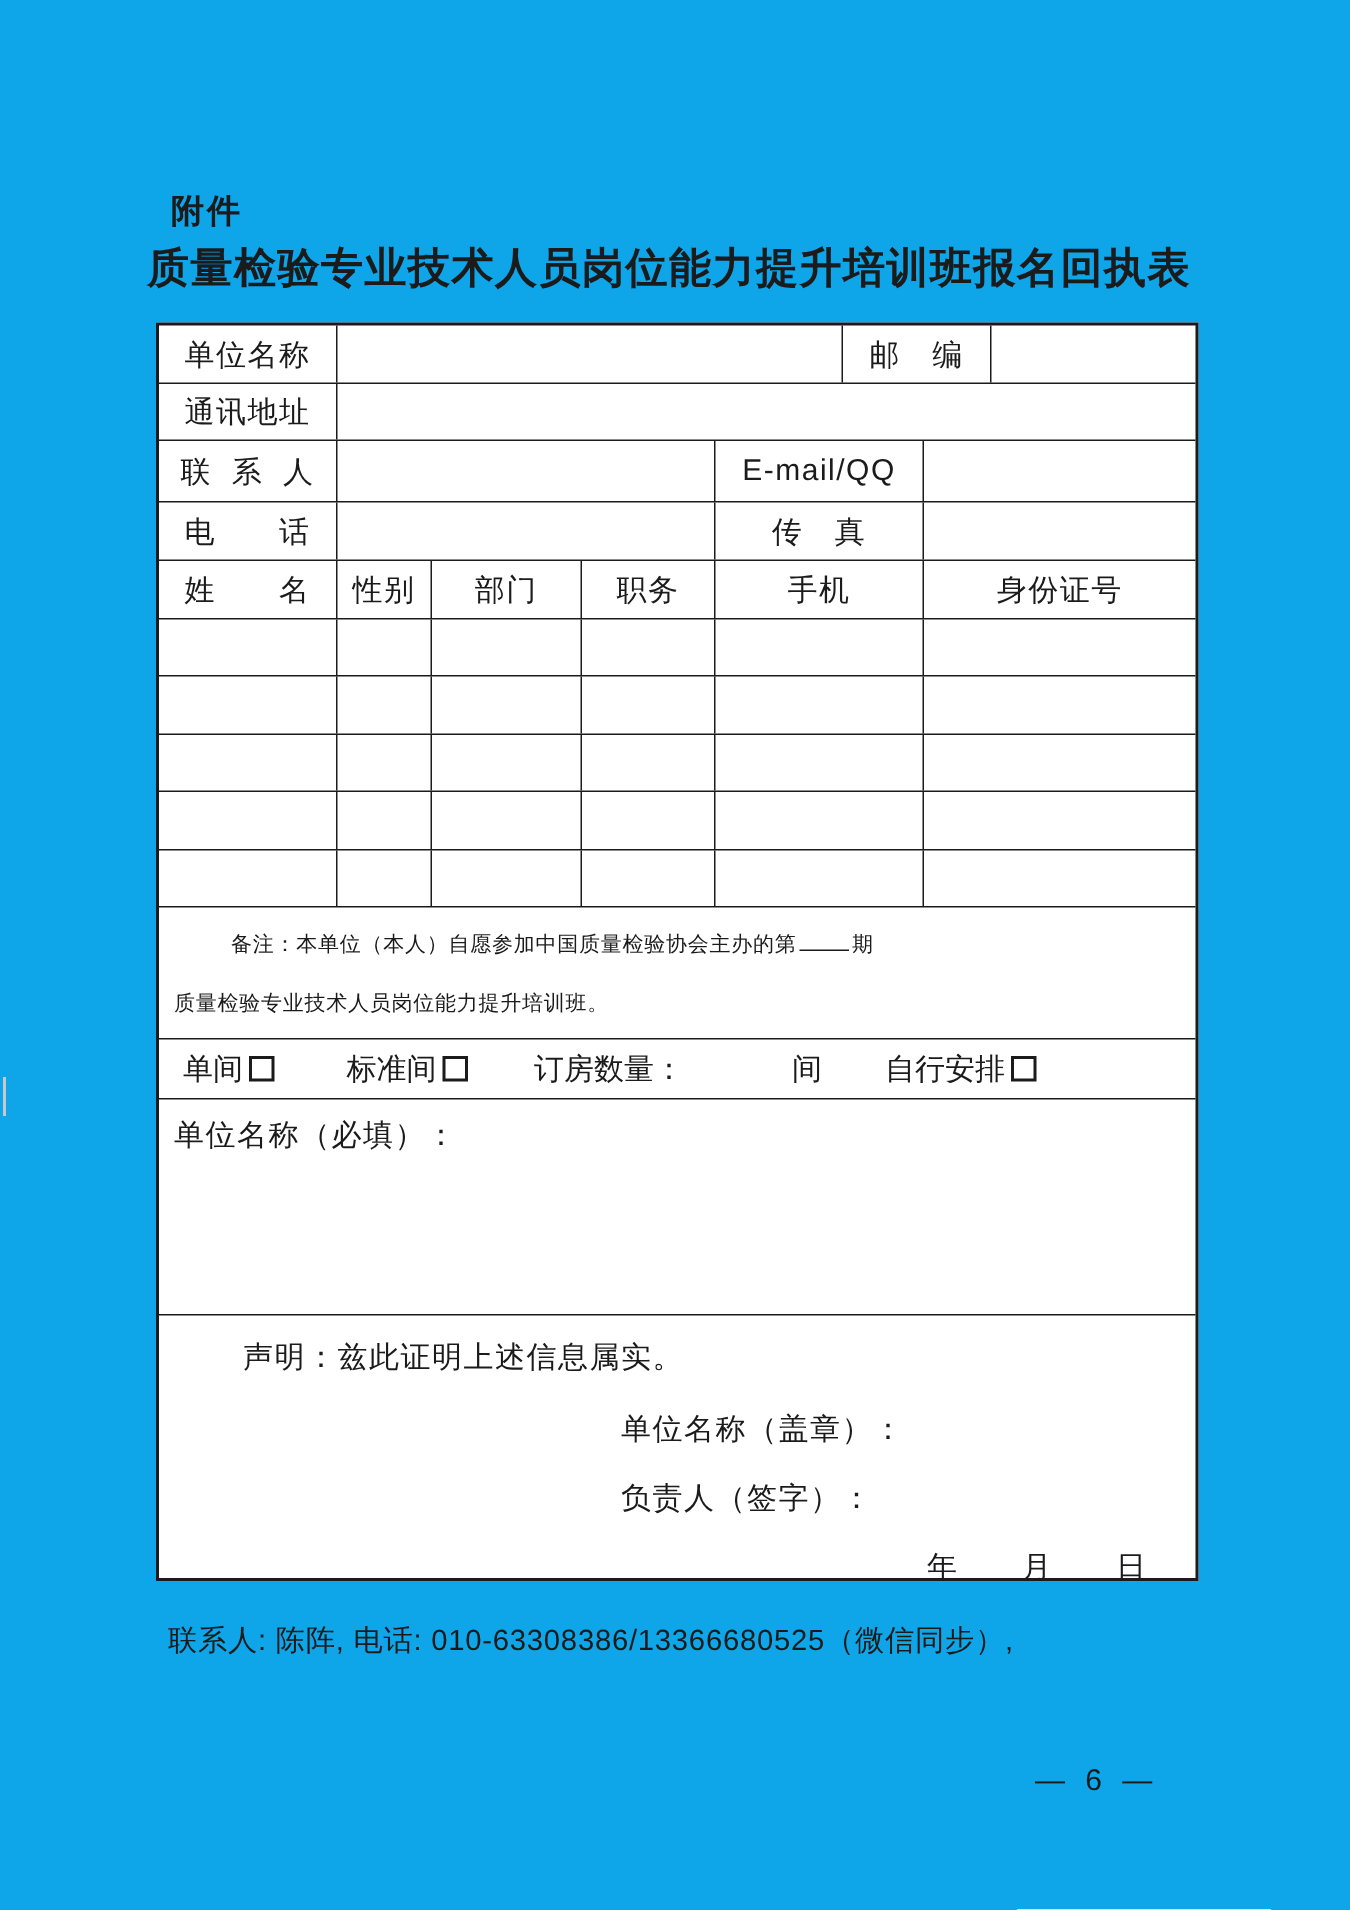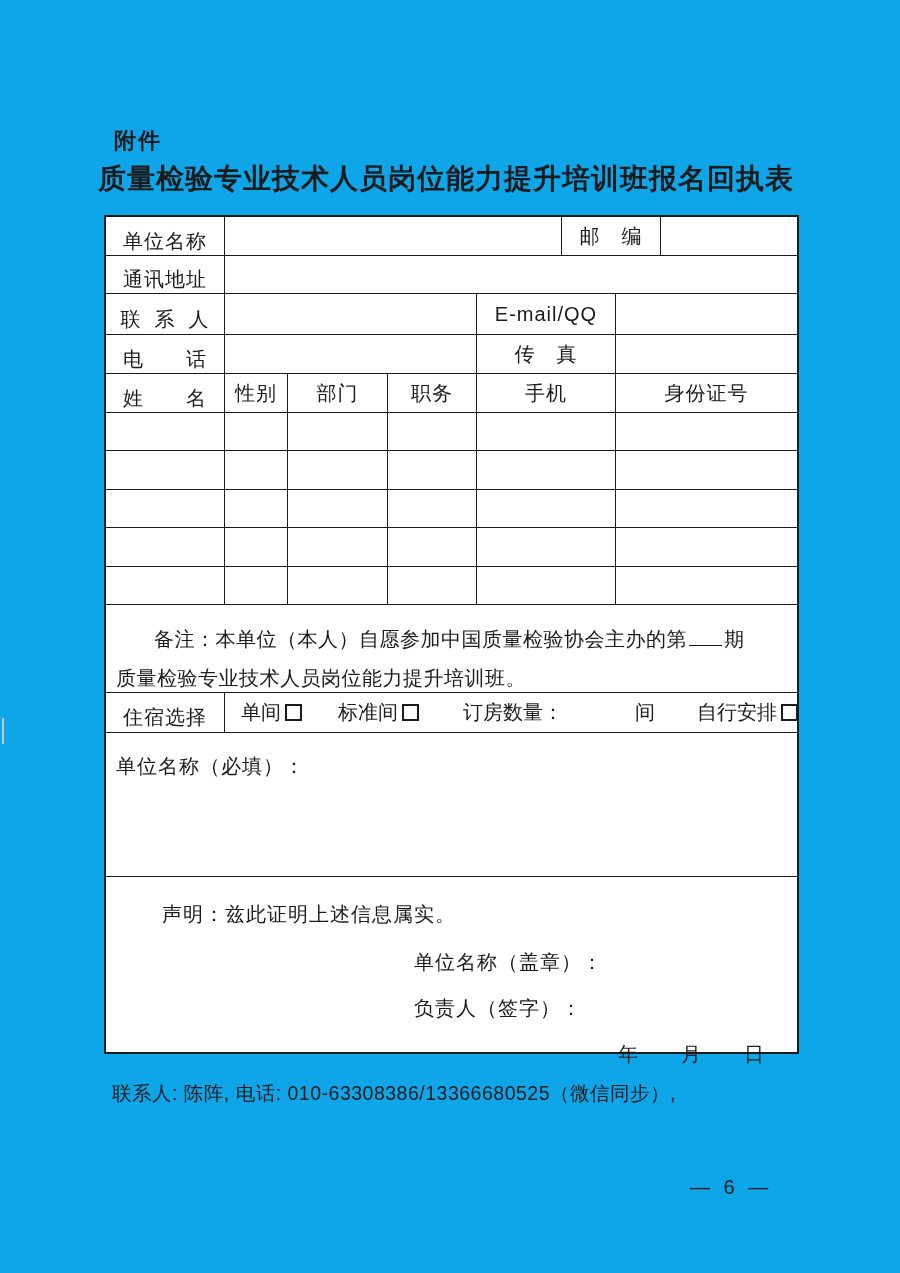--- a/index.html
+++ b/index.html
@@ -25,40 +25,40 @@
     border:2px solid #1b1b1b;
     box-sizing:border-box;
     background:#fff;
   }
   .row{display:flex;box-sizing:border-box;border-top:1.6px solid #1b1b1b;align-items:stretch;}
   .row.first{border-top:none;}
   .cell{
     box-sizing:border-box;border-left:1.6px solid #1b1b1b;
     display:flex;align-items:center;min-width:0;
   }
-  .cell:first-child{border-left:none;margin-top:10px;}
+  .cell:first-child{border-left:none;}
   .lab{justify-content:center;font-size:20px;white-space:pre;letter-spacing:1px;}
   .flexc{flex:1 1 auto;}
   .w118{width:118px;flex:0 0 118px;}
   .w337{width:337px;flex:0 0 337px;}
   .w99{width:99px;flex:0 0 99px;}
   .w252{width:252px;flex:0 0 252px;}
   .w139{width:139px;flex:0 0 139px;}
   .w63{width:63px;flex:0 0 63px;}
   .w100{width:100px;flex:0 0 100px;}
   .w89{width:89px;flex:0 0 89px;}
   .h38{height:38px;} .h39{height:39px;} .h40{height:40px;} .h41{height:41px;}
   .h88{height:88px;} .h144{height:144px;} .h189{height:176px;}
   .remark-cell{display:block;width:100%;padding:5px 20px 0 10px;box-sizing:border-box;
-    font-size:20px;line-height:39px;letter-spacing:0.5px;}
+    font-size:14px;line-height:39px;letter-spacing:0.5px;}
   .remark-l1{padding-left:38px;white-space:nowrap;}
   .blank-line{display:inline-block;width:33px;height:1em;border-bottom:1.8px solid #1b1b1b;margin:0 2px;}
   .lodge-content{font-size:20px;white-space:pre;}
   .lodge-content .opt{margin-left:16px;display:inline-flex;align-items:center;}
-  .lodge-content .opt.g36{margin-left:36px;}
+  .lodge-content .opt.g36{margin-left:48px;}
   .lodge-content .opt.g44{margin-left:44px;}
   .lodge-content .opt.g72{margin-left:72px;}
   .lodge-content .opt.g42{margin-left:42px;}
   .cbx{display:inline-block;width:17px;height:17px;border:2px solid #1b1b1b;margin-left:4px;box-sizing:border-box;}
   .focus-cell{align-items:flex-start;padding:10px 0 0 10px;font-size:20px;letter-spacing:1px;}
   .decl-cell{position:relative;display:block;width:100%;font-size:20px;letter-spacing:1px;}
   .decl-line{position:absolute;left:56px;top:14px;white-space:pre;}
   .seal-line{position:absolute;left:308px;top:62px;white-space:pre;}
   .sign-line{position:absolute;left:308px;top:108px;white-space:pre;}
   .date-line{position:absolute;left:512px;top:154px;white-space:pre;}
@@ -169,21 +169,20 @@
     </div>
 
     <div class="row h88">
       <div class="cell remark-cell">
         <div class="remark-l1"><span>备注：本单位（本人）自愿参加中国质量检验协会主办的第</span><span class="blank-line"></span><span>期</span></div>
         <div class="remark-l2">质量检验专业技术人员岗位能力提升培训班。</div>
       </div>
     </div>
 
     <div class="row h40">
-      <div class="cell lab w118"><span>住宿选择</span></div>
       <div class="cell flexc lodge-content">
         <span class="opt"><span>单间</span><span class="cbx"></span></span>
         <span class="opt g36"><span>标准间</span><span class="cbx"></span></span>
         <span class="opt g44">订房数量：</span>
         <span class="opt g72">间</span>
         <span class="opt g42"><span>自行安排</span><span class="cbx"></span></span>
       </div>
     </div>
 
     <div class="row h144">

